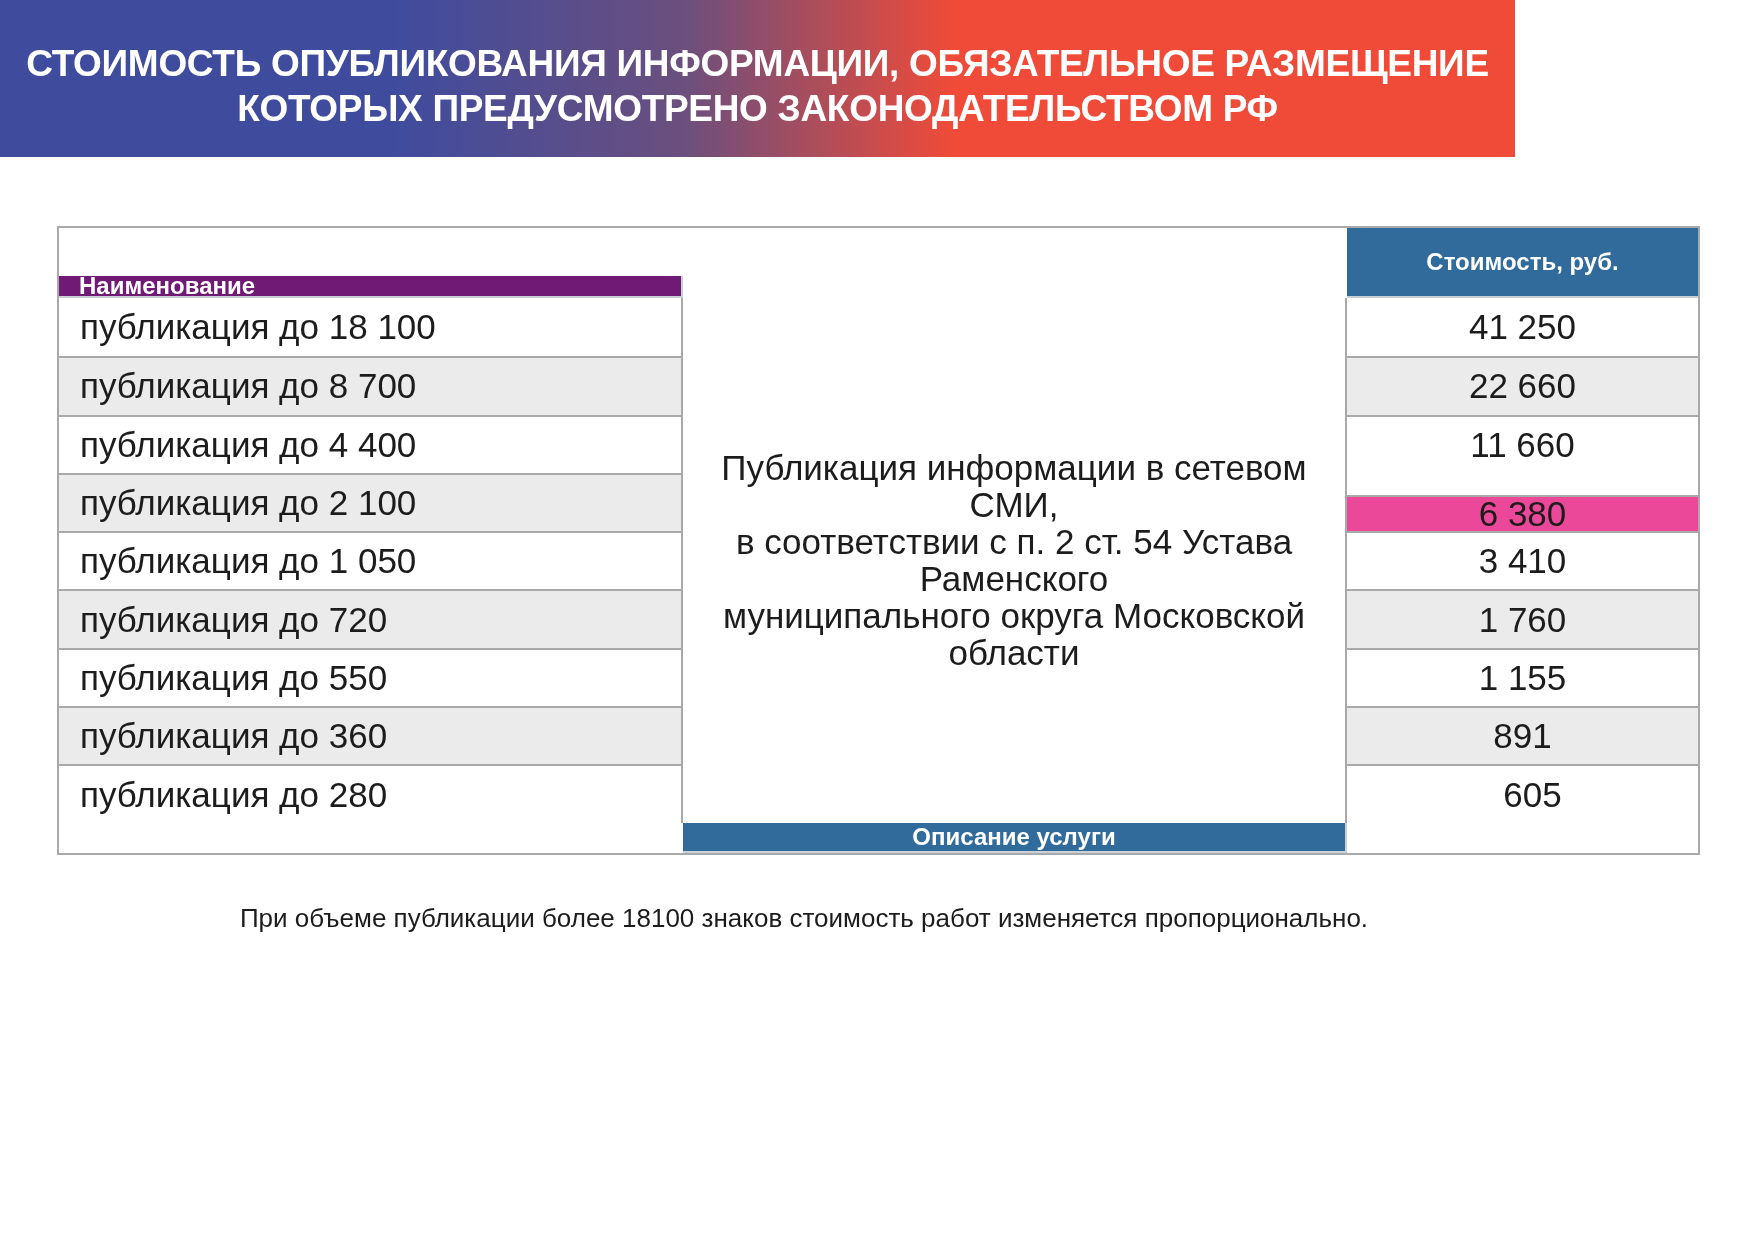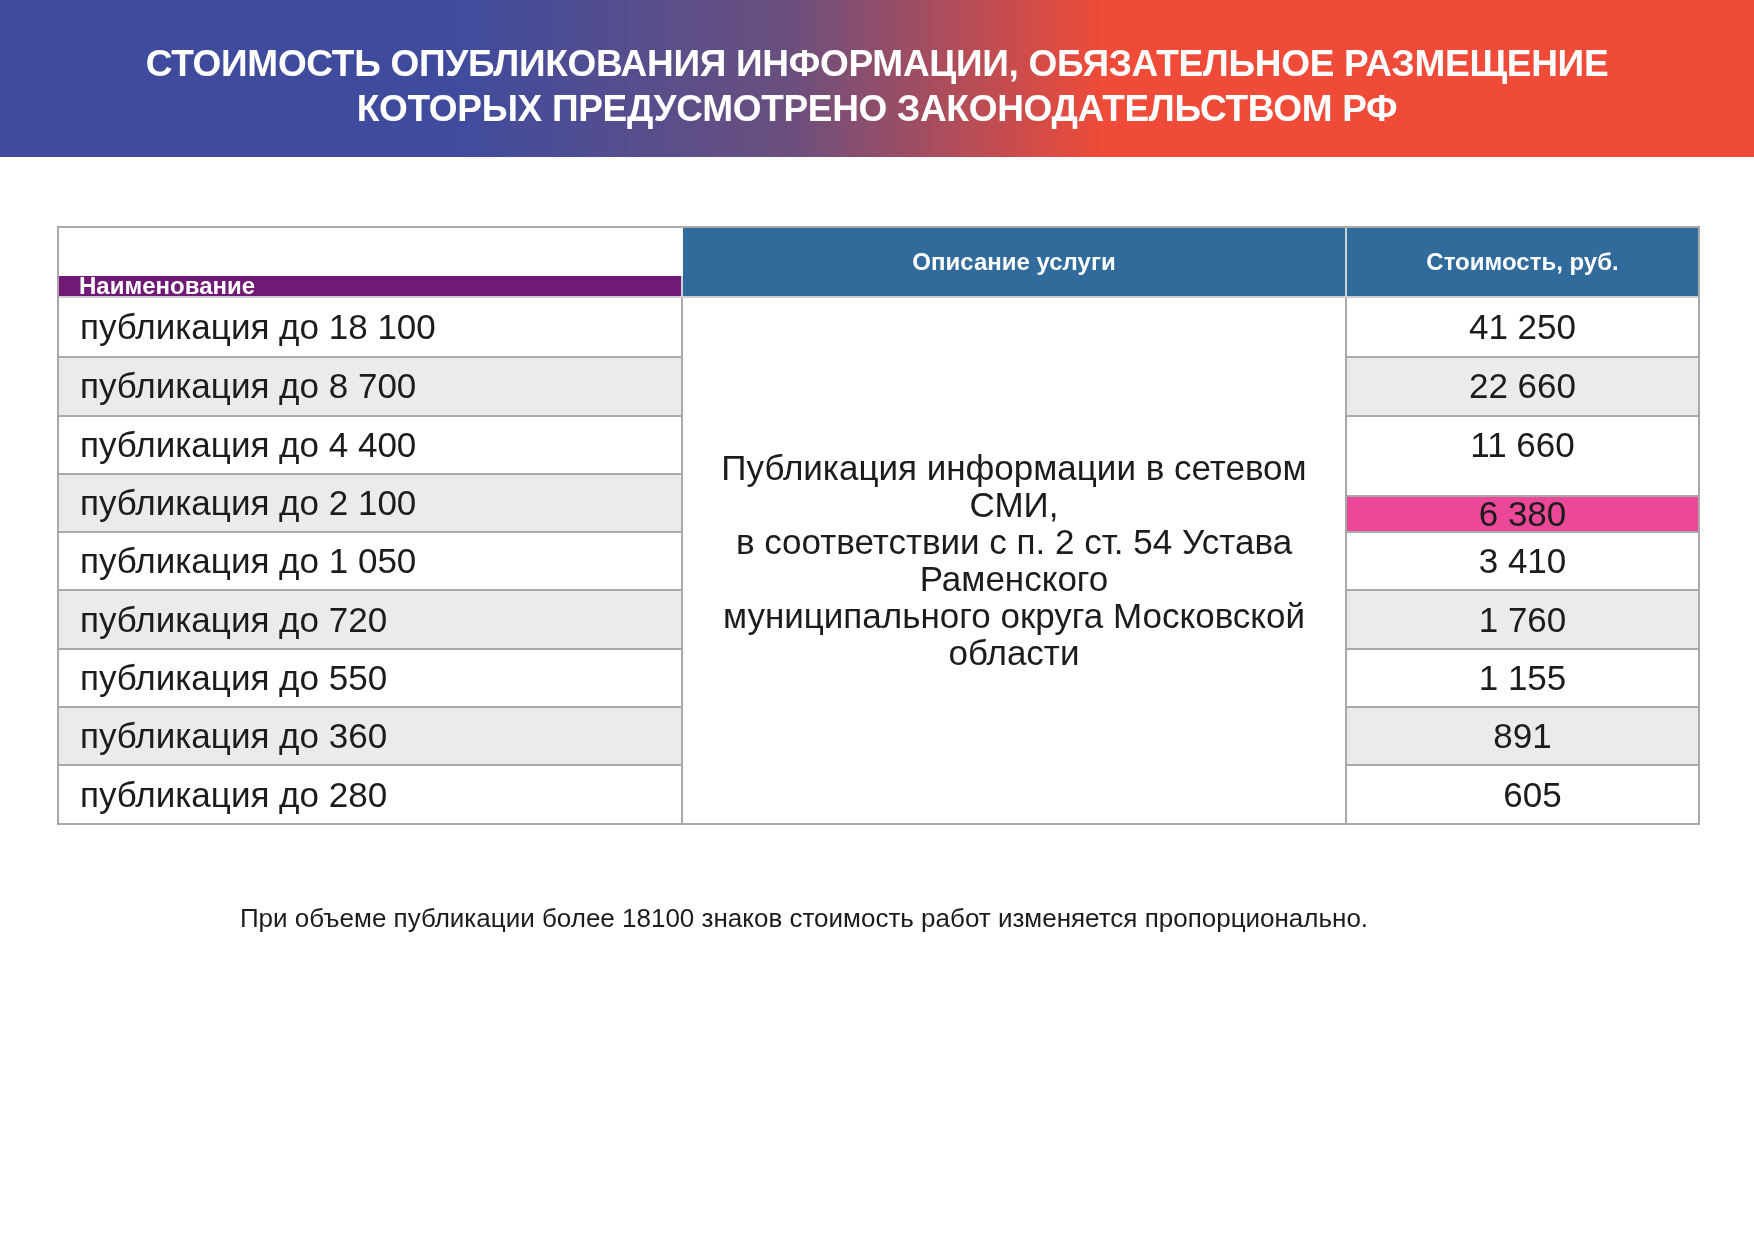--- a/index.html
+++ b/index.html
@@ -13,21 +13,21 @@
     width: 1754px;
     height: 1241px;
     background: #ffffff;
     overflow: hidden;
   }
 
   
   .banner {
     position: absolute;
     top: 0; left: 0;
-    width: 1754px;
+    width: 1515px;
     height: 157px;
     background: linear-gradient(90deg,
       #3f4c9e 0%, #3f4c9e 26%,
       #6a4f7e 45%,
       #ea4a3e 63%, #f04b38 100%);
     box-sizing: border-box;
     padding-top: 41px;
     text-align: center;
   }
   .banner-line {
@@ -110,22 +110,22 @@
 
 <div class="page">
 
   <div class="banner" style="background: linear-gradient(90deg, rgb(63, 76, 158) 0%, rgb(63, 76, 158) 26%, rgb(106, 79, 126) 45%, rgb(240, 75, 56) 63%, rgb(240, 75, 56) 100%);">
     <span class="banner-line">СТОИМОСТЬ ОПУБЛИКОВАНИЯ ИНФОРМАЦИИ, ОБЯЗАТЕЛЬНОЕ РАЗМЕЩЕНИЕ</span>
     <span class="banner-line">КОТОРЫХ ПРЕДУСМОТРЕНО ЗАКОНОДАТЕЛЬСТВОМ РФ</span>
   </div>
 
   <div class="price-table">
     <div class="cell th c1" style="background: #701a75; margin-top: 48px;">Наименование</div>
+    <div class="cell th c3" style="background: rgb(49, 107, 155);">Стоимость, руб.</div>
     <div class="cell th c2" style="background: rgb(49, 107, 155);">Описание услуги</div>
-    <div class="cell th c3" style="background: rgb(49, 107, 155);">Стоимость, руб.</div>
 
     <div class="cell desc-cell">
       <span class="desc-inner">
         <span>Публикация информации в сетевом СМИ,</span><br>
         <span>в соответствии с п. 2 ст. 54 Устава Раменского</span><br>
         <span>муниципального округа Московской области</span>
       </span>
     </div>
 
   <div class="cell name-cell" style="grid-row: 2;">публикация до 18 100</div>

